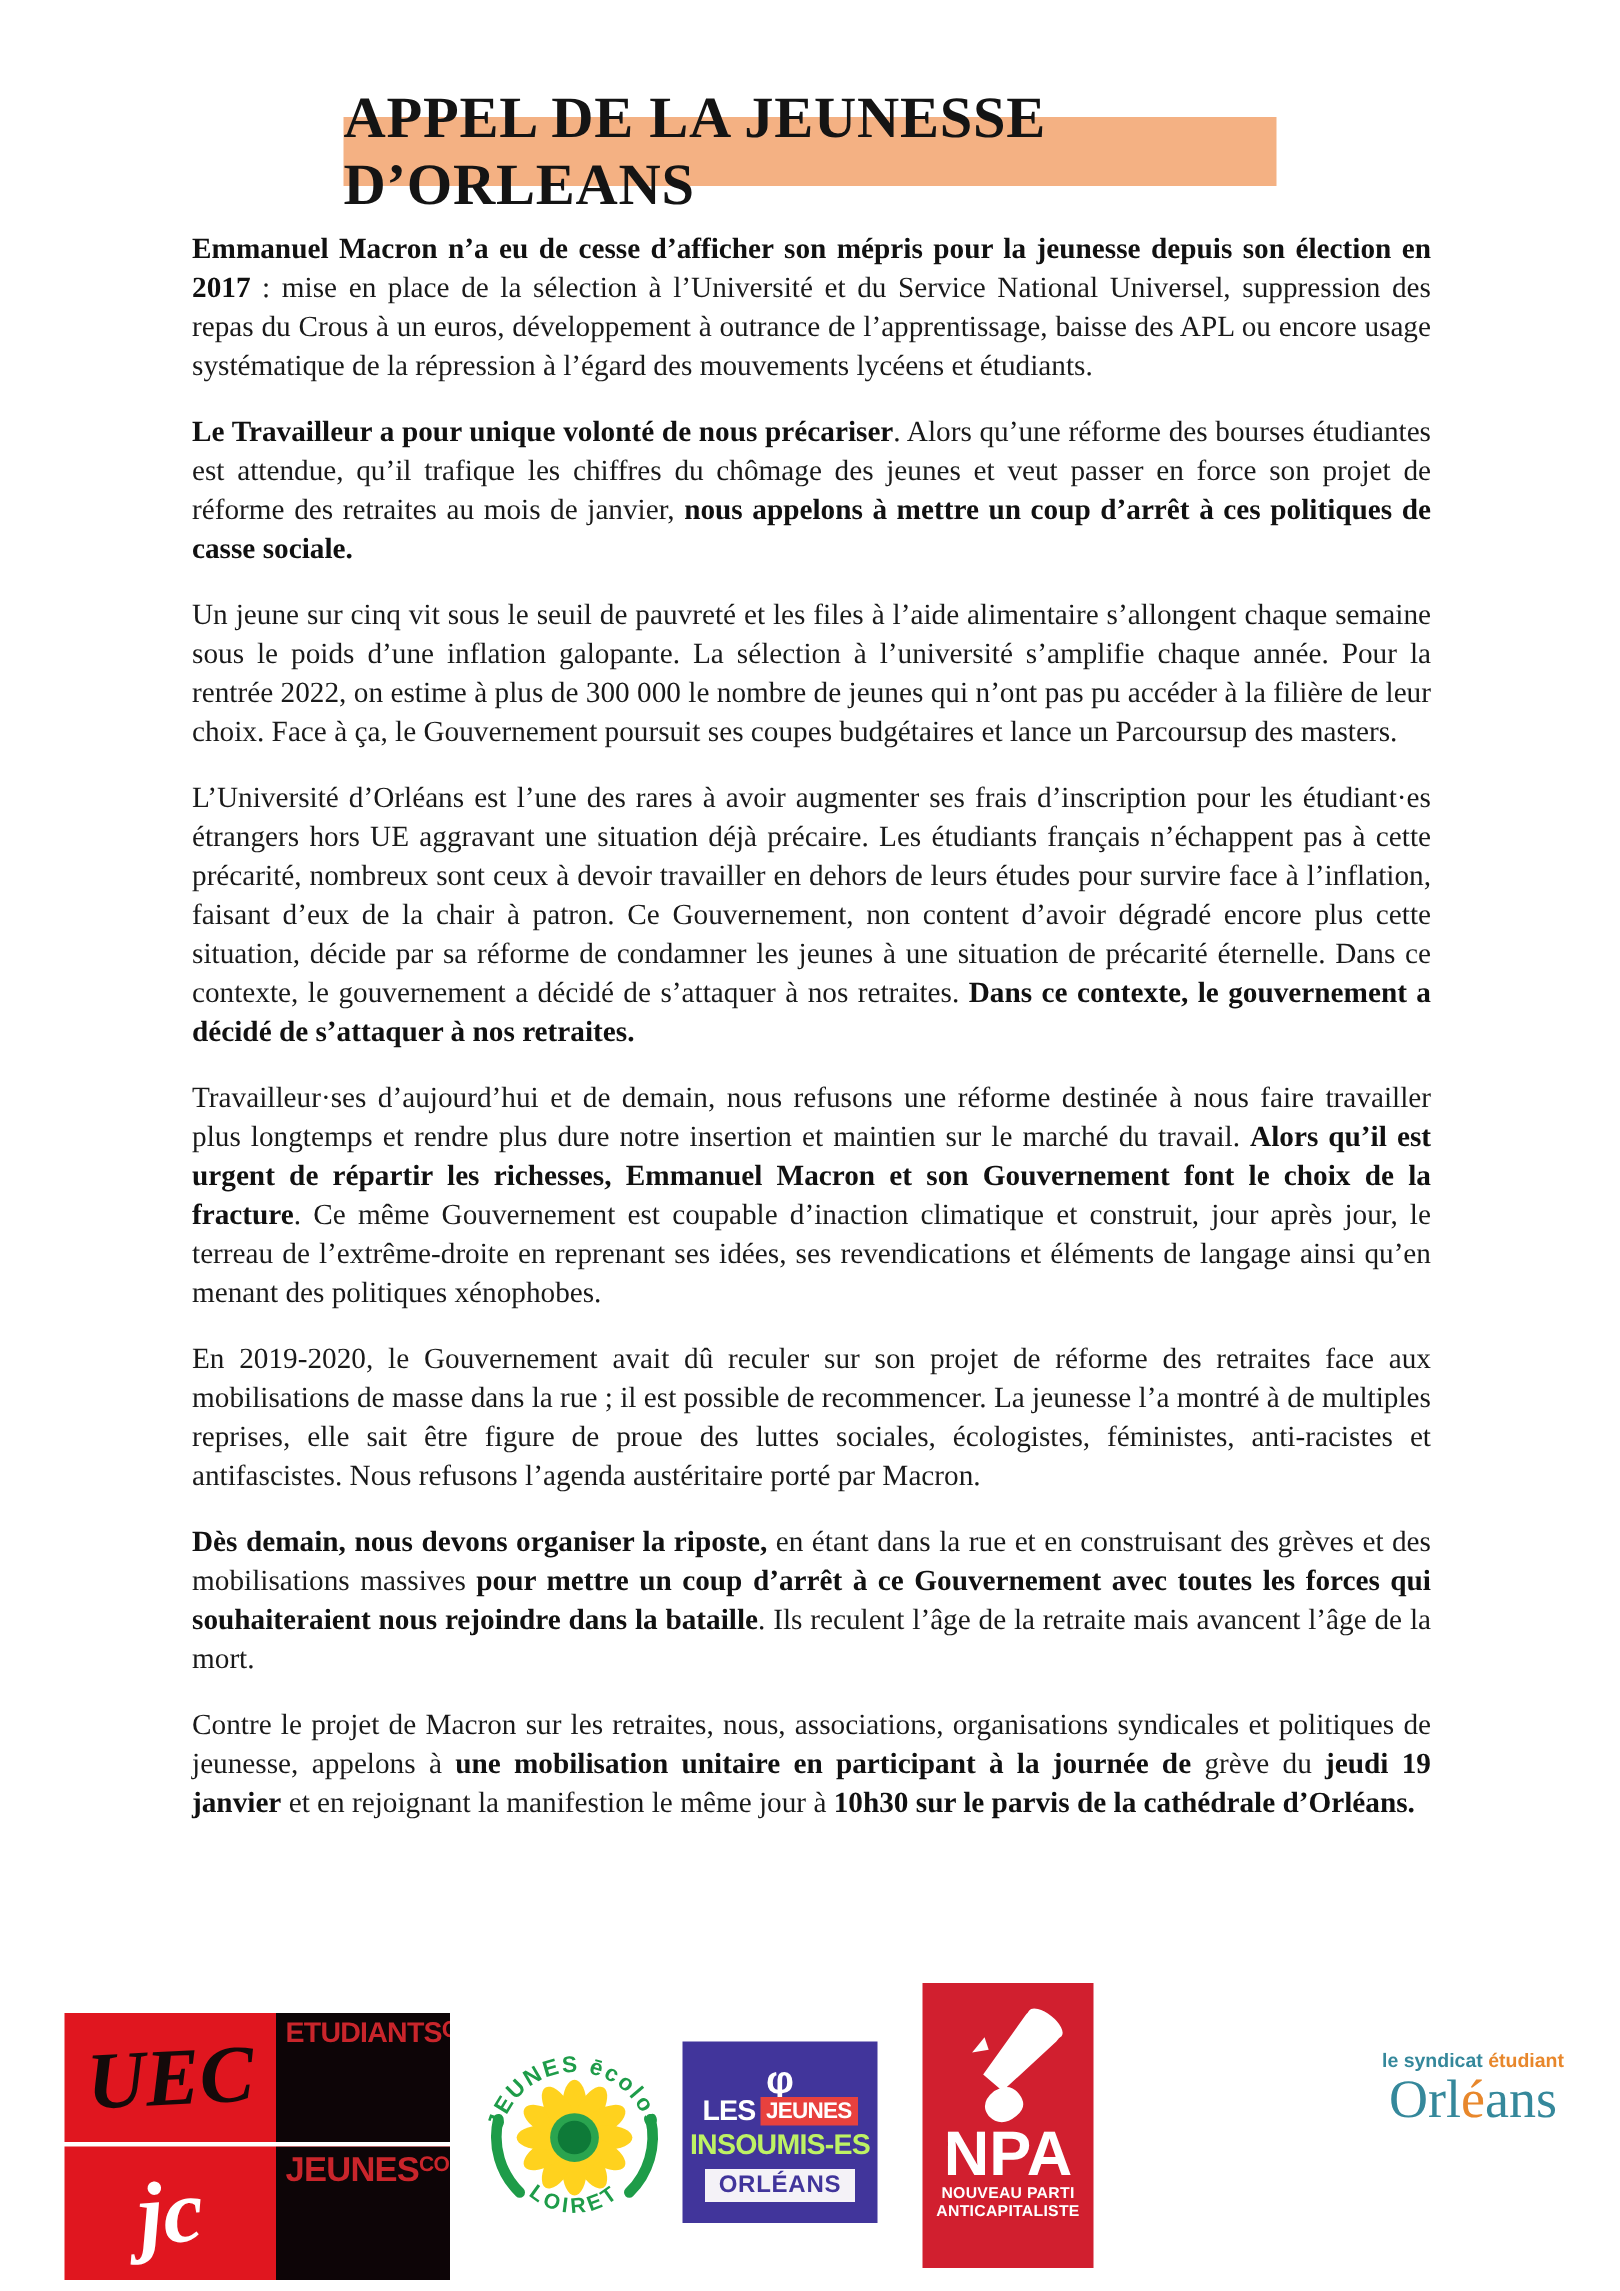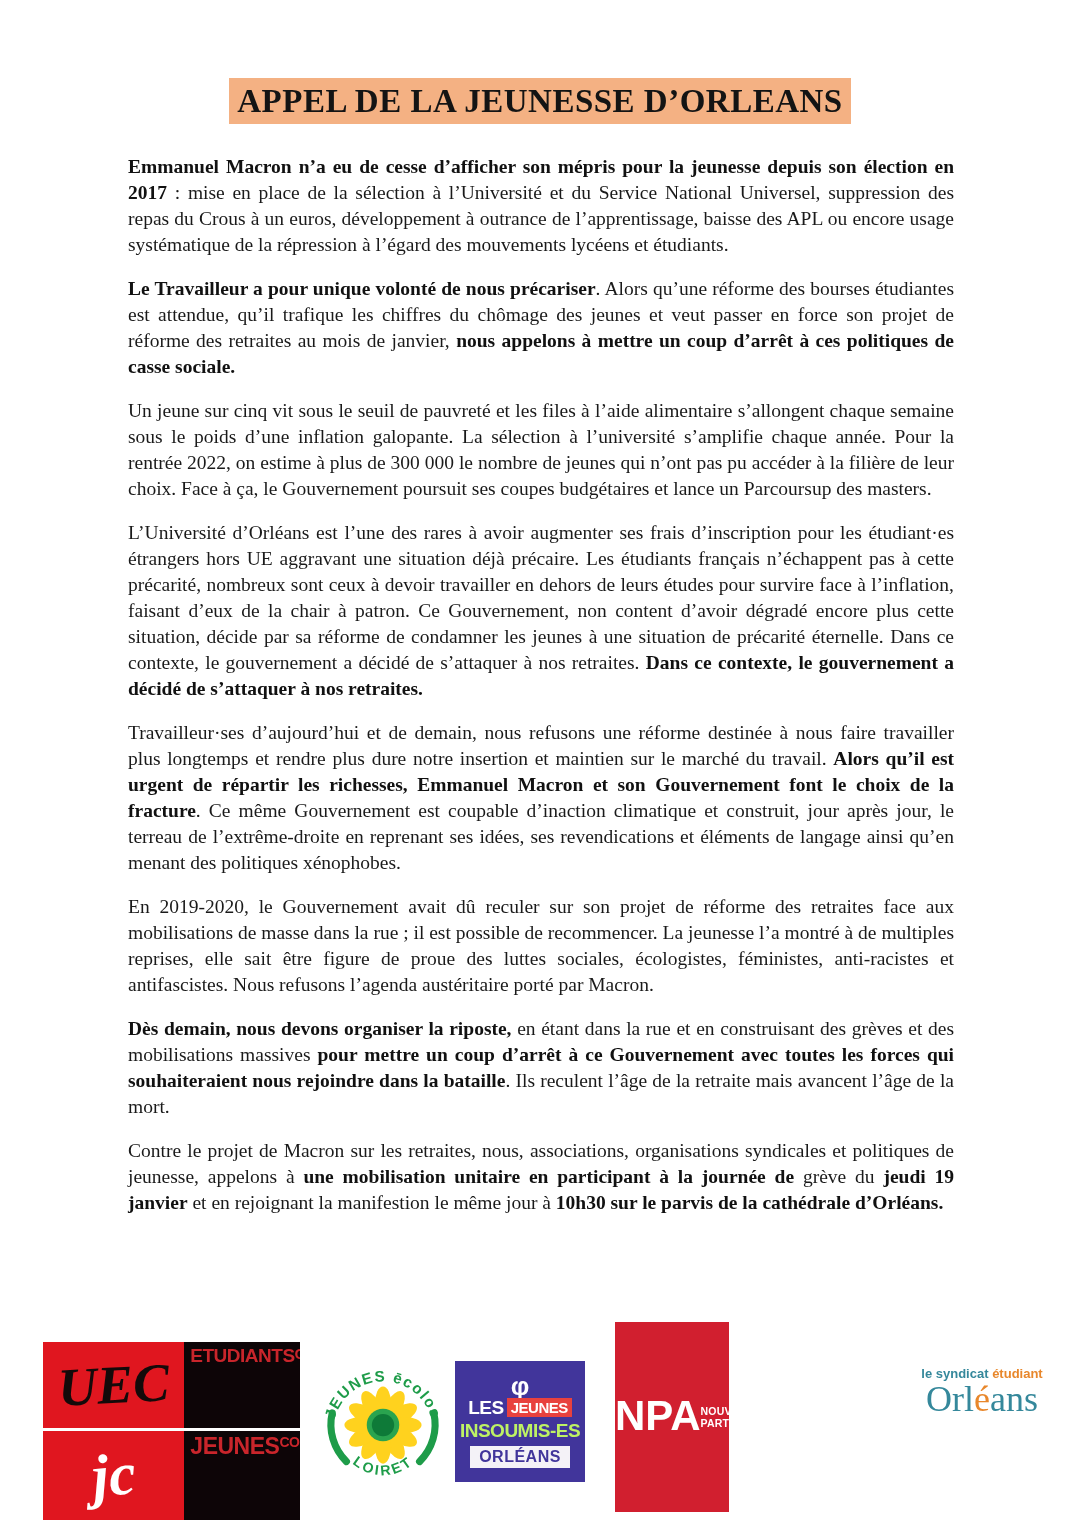--- a/index.html
+++ b/index.html
@@ -6,21 +6,21 @@
   html,body { background:#ffffff; }
   .page {
     position:relative; width:1080px; height:1527px; background:#ffffff;
     font-family:"Liberation Serif", serif; color:#1a1a1a; overflow:hidden;
   }
   
   .banner-wrap { padding-top:78px; }
   .banner-title {
     width:622px; height:46px; margin:0 auto; background:#F4B183;
     display:flex; align-items:center; justify-content:center;
-    font-weight:bold; font-size:33px; letter-spacing:0.5px; color:#141414;
+    font-weight:bold; font-size:39px; letter-spacing:0.5px; color:#141414;
   }
   .banner-subtitle {
     width:690px; height:52px; margin:7px auto 0; background:#C55A11;
     display:flex; align-items:center; justify-content:center;
     font-weight:bold; font-size:26.5px; letter-spacing:0.3px; color:#FBF3EA;
   }
   
   .content {
     margin:30px 126px 0 128px; width:826px;
     font-size:19.5px; line-height:26px; text-align:justify;
@@ -44,21 +44,21 @@
   .lji { left:455px; top:1361px; width:130px; height:121px; background:#41359B;
          display:flex; flex-direction:column; align-items:center; justify-content:center; gap:1px; }
   .lji .phi { color:#ffffff; font-size:26px; line-height:20px; font-weight:bold; }
   .lji .row1 { display:flex; align-items:center; gap:3px; }
   .lji .les { color:#fff; font-weight:bold; font-size:19px; letter-spacing:-0.5px; }
   .lji .jeunes { background:#E8413E; color:#fff; font-weight:bold; font-size:15px; padding:1px 4px; letter-spacing:-0.5px; }
   .lji .insoumis { color:#bef264; font-weight:bold; font-size:19px; letter-spacing:-0.5px; }
   .lji .orleans { background:#F4F2F7; color:#41359B; font-weight:bold; font-size:16px; padding:2px 9px; margin-top:3px; letter-spacing:0.5px; }
   
   .npa { left:615px; top:1322px; width:114px; height:190px; background:#D11F2F;
-         display:flex; align-items:center; }
+         display:flex; flex-direction:column; align-items:center; }
   .npa .acronym { color:#fff; font-weight:bold; font-size:42px; line-height:40px; letter-spacing:0; margin-top:-2px; }
   .npa .sub { color:#fff; font-weight:bold; font-size:10.5px; line-height:12px; letter-spacing:0.2px; }
   
   .solidaire { left:751px; top:1354px; width:139px; height:133px; background:#fff;
                border:10px solid #EE1C25; display:flex; flex-direction:column; align-items:center; padding-top:16px; gap:4px; }
   .solidaire span { background:#FFFF00; color:#111; font-weight:bold; font-size:19px; padding:0 3px; }
   
   .unef { left:902px; top:1366px; width:160px; height:112px; text-align:center; }
   .unef .name { font-weight:bold; font-size:48px; line-height:42px; letter-spacing:-2px; color:#35889B; }
   .unef .name .e { color:#E8872B; font-style:italic; }

